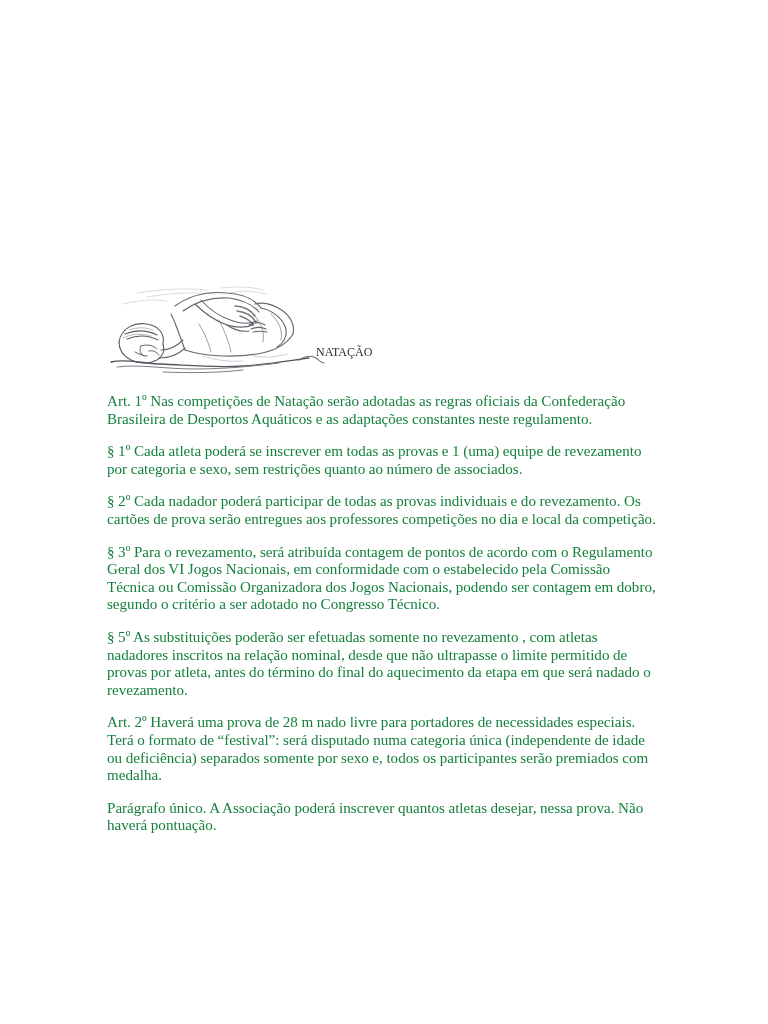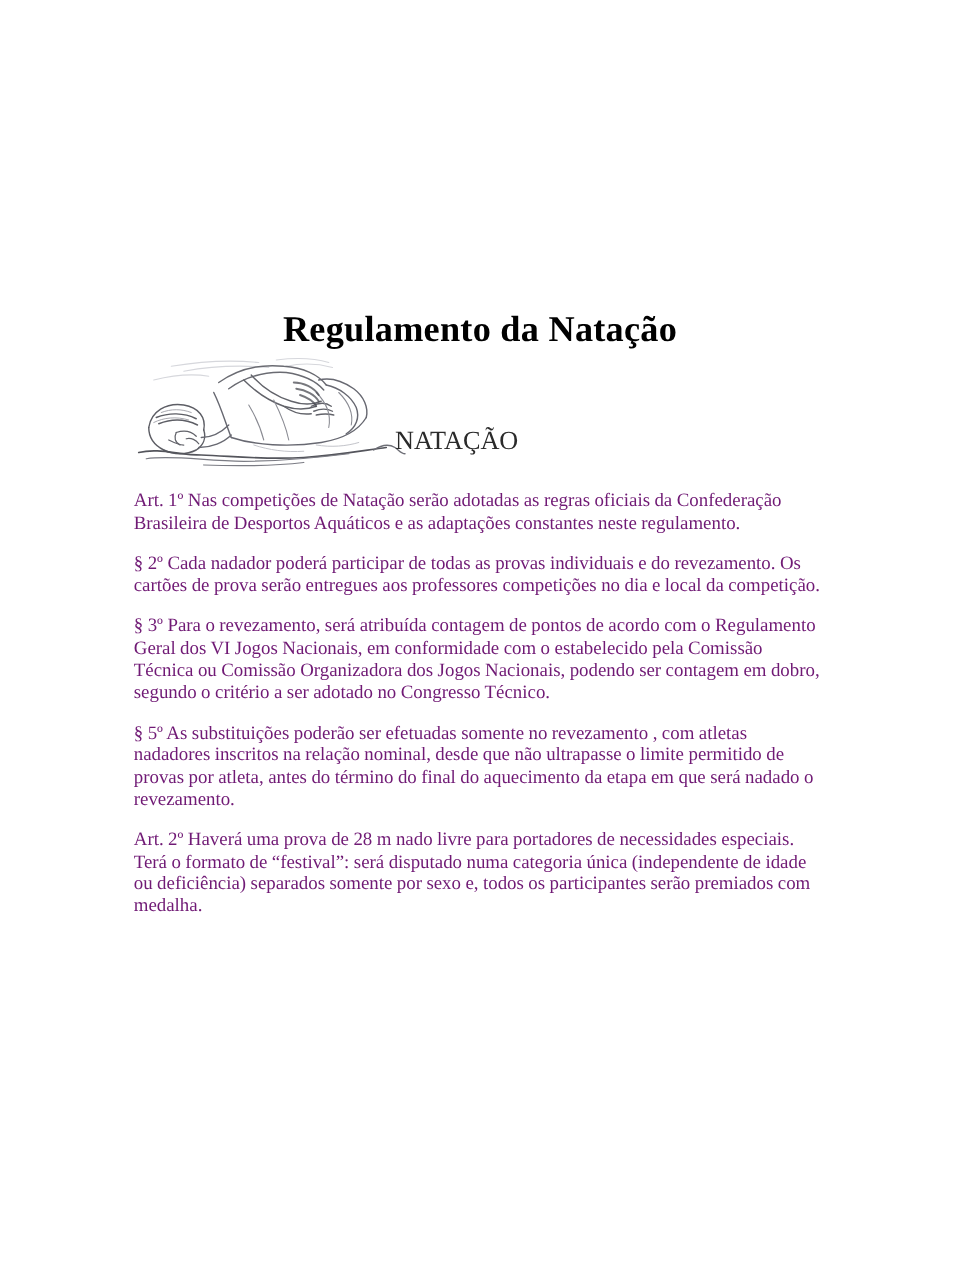--- a/index.html
+++ b/index.html
@@ -59,52 +59,51 @@
   .swimmer-figure svg {
     display: block;
     width: 230px;
     height: 92px;
   }
   .figure-caption {
     position: absolute;
     left: 213px;
     top: 58px;
     font-family: "Liberation Serif", "DejaVu Serif", serif;
-    font-size: 21px;
+    font-size: 12px;
     line-height: 20px;
     color: #2a2a2a;
     white-space: nowrap;
   }
 
   
   .body-text {
     position: absolute;
     left: 107px;
     top: 393px;
     width: 552px;
   }
   .para {
     margin: 0 0 15px 0;
     font-family: "Liberation Serif", "DejaVu Serif", serif;
     font-size: 15.1px;
     line-height: 17.6px;
-    color: #701a75;
+    color: #15803d;
     text-align: left;
     word-spacing: -0.2px;
   }
   .para:last-child {
     margin-bottom: 0;
   }
 </style>
 </head>
 <body>
 
 <div class="page">
 
-  <h1 class="doc-title">Regulamento da Natação</h1>
 
   <div class="figure-block">
 
     <div class="swimmer-figure">
       <svg viewBox="0 0 230 92" xmlns="http://www.w3.org/2000/svg" aria-hidden="true">
         <g fill="none" stroke="#5d5e65" stroke-linecap="round" stroke-linejoin="round">
 
           <g stroke="#d6d7dc" stroke-width="0.9">
             <path d="M34 9 C58 5, 84 4, 104 6"></path>
             <path d="M44 13 C66 9, 90 8, 112 10"></path>
@@ -195,19 +194,21 @@
 
         </g>
       </svg>
     </div>
 
     <div class="figure-caption">NATAÇÃO</div>
   </div>
 
   <div class="body-text">
     <p class="para">Art. 1º Nas competições de Natação serão adotadas as regras oficiais da Confederação Brasileira de Desportos Aquáticos e as adaptações constantes neste regulamento.</p>
+    <p class="para">§ 1º Cada atleta poderá se inscrever em todas as provas e 1 (uma) equipe de revezamento por categoria e sexo, sem restrições quanto ao número de associados.</p>
     <p class="para">§ 2º Cada nadador poderá participar de todas as provas individuais e do revezamento. Os cartões de prova serão entregues aos professores competições no dia e local da competição.</p>
     <p class="para">§ 3º Para o revezamento, será atribuída contagem de pontos de acordo com o Regulamento Geral dos VI Jogos Nacionais, em conformidade com o estabelecido pela Comissão Técnica ou Comissão Organizadora dos Jogos Nacionais, podendo ser contagem em dobro, segundo o critério a ser adotado no Congresso Técnico.</p>
     <p class="para">§ 5º As substituições poderão ser efetuadas somente no revezamento , com atletas nadadores inscritos na relação nominal, desde que não ultrapasse o limite permitido de provas por atleta, antes do término do final do aquecimento da etapa em que será nadado o revezamento.</p>
     <p class="para">Art. 2º Haverá uma prova de 28 m nado livre para portadores de necessidades especiais. Terá o formato de “festival”: será disputado numa categoria única (independente de idade ou deficiência) separados somente por sexo e, todos os participantes serão premiados com medalha.</p>
+    <p class="para">Parágrafo único. A Associação poderá inscrever quantos atletas desejar, nessa prova. Não haverá pontuação.</p>
   </div>
 
 </div>
 
 </body></html>

